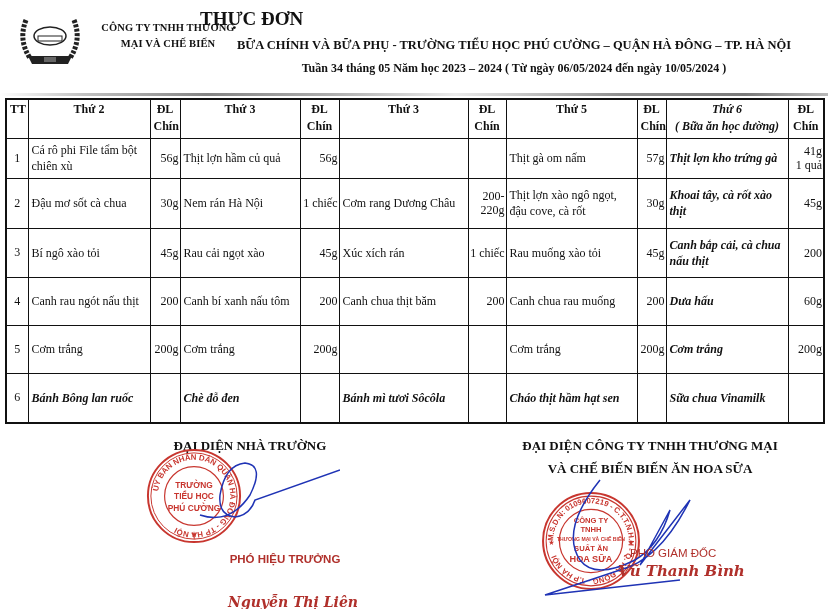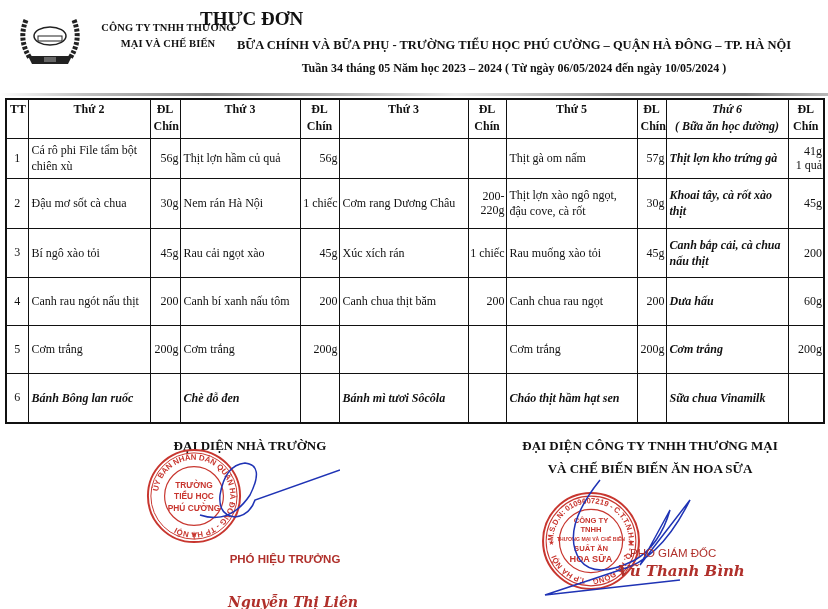--- a/index.html
+++ b/index.html
@@ -144,21 +144,21 @@
   </tr>
 
   <tr style="height:48px">
     <td class="tt">4</td>
     <td class="dish">Canh rau ngót nấu thịt</td>
     <td class="qty">200</td>
     <td class="dish">Canh bí xanh nấu tôm</td>
     <td class="qty">200</td>
     <td class="dish">Canh chua thịt băm</td>
     <td class="qty">200</td>
-    <td class="dish">Canh chua rau ngọt</td>
+    <td class="dish">Canh chua rau muống</td>
     <td class="qty">200</td>
     <td class="dish bi">Dưa hấu</td>
     <td class="qty">60g</td>
   </tr>
 
   <tr style="height:48px">
     <td class="tt">5</td>
     <td class="dish">Cơm trắng</td>
     <td class="qty">200g</td>
     <td class="dish">Cơm trắng</td>

